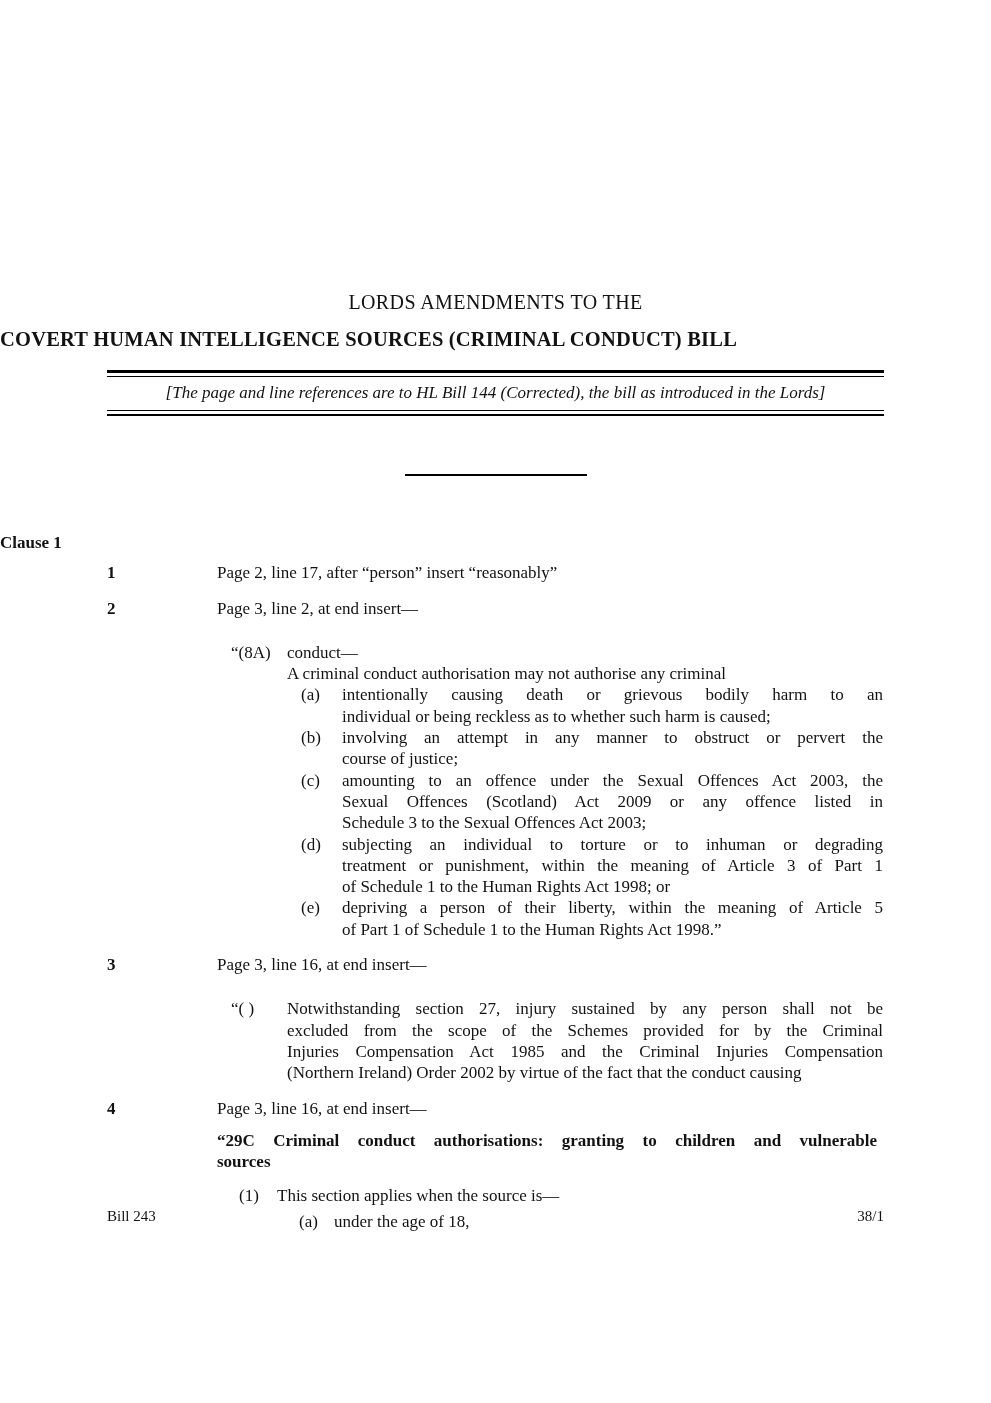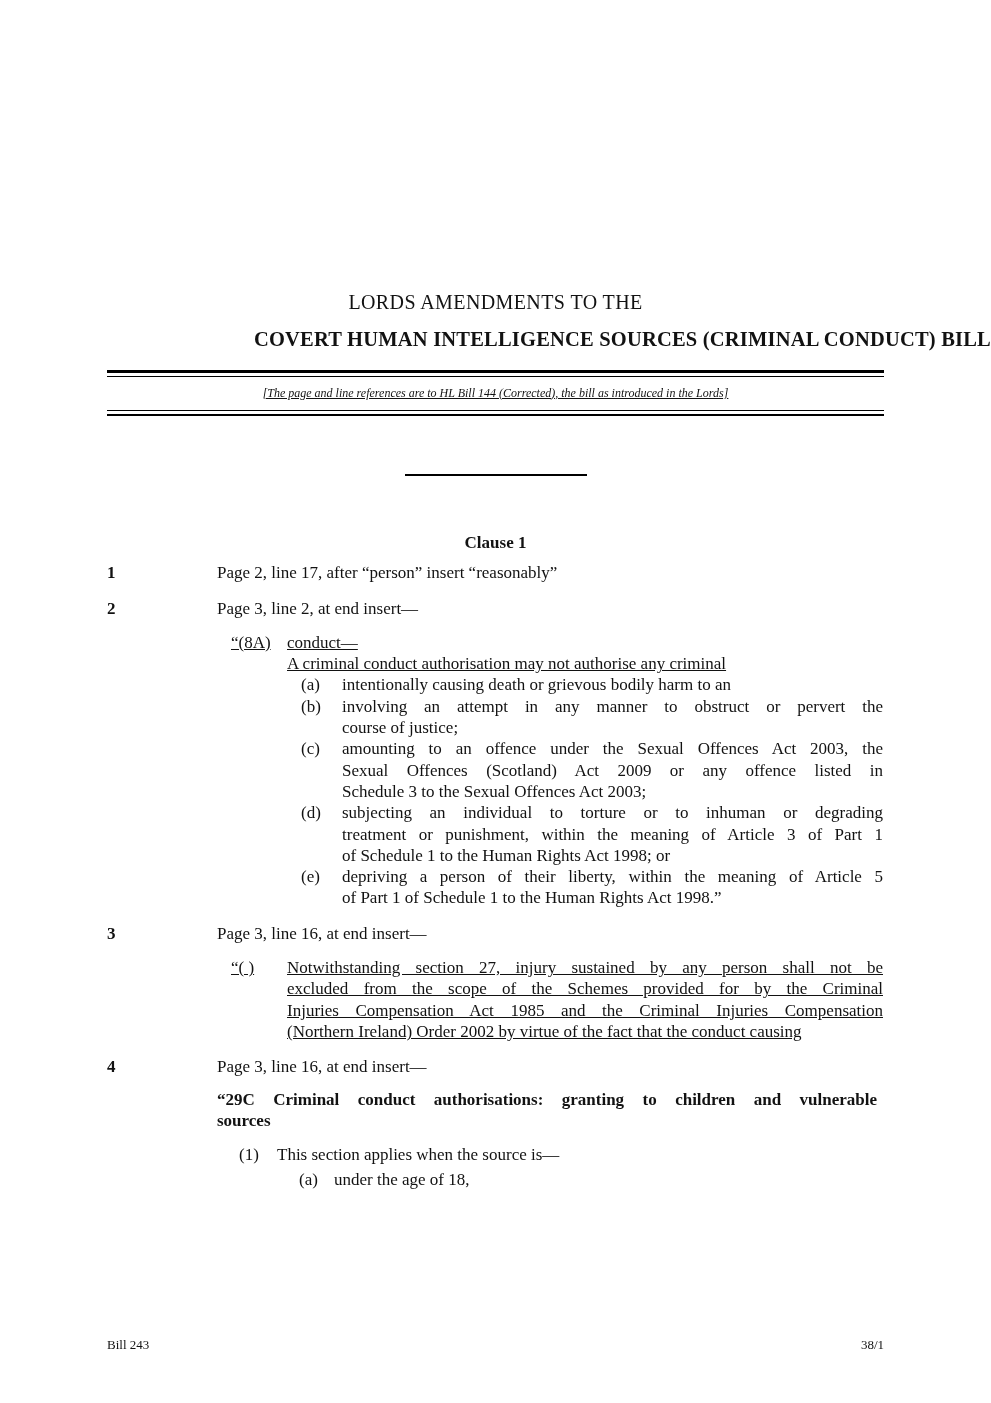--- a/index.html
+++ b/index.html
@@ -21,71 +21,68 @@
   .supertitle {
     padding-top: 290px;
     text-align: center;
     font-size: 20px;
     line-height: 24px;
     letter-spacing: 0.4px;
     font-weight: normal;
   }
   .main-title {
     margin-top: 13px;
-    text-align: right;
+    text-align: left;
     font-size: 20.5px;
     line-height: 24px;
     font-weight: bold;
     letter-spacing: 0.2px;
   }
   .refbox {
     margin: 19px 107px 0 107px;
   }
   .rule-thick { height: 2.5px; background: #000; }
   .rule-thin  { height: 1px;  background: #000; }
   .refbox .gap3 { height: 3px; }
   .ref-note {
     text-align: center;
     font-style: italic;
-    font-size: 12px;
+    font-size: 17px;
     padding: 4px 0 5px 0;
     line-height: 24px;
-    text-decoration: underline;
   }
   .center-rule {
     width: 182px;
     height: 2px;
     background: #000;
     margin: 58px auto 0 auto;
   }
   .clause-heading {
     margin-top: 56px;
-    text-align: center;
     font-weight: bold;
     font-size: 17px;
   }
   .amendments {
     margin: 9px 107px 0 107px; 
   }
   .amendment {
     display: flex;
     margin-bottom: 14px;
   }
   .amd-num {
     width: 110px;
     flex: none;
     font-weight: bold;
   }
   .amd-body { flex: 1; min-width: 0; }
 
   .quote-block {
     display: flex;
-    margin-top: 13px;
+    margin-top: 23px;
     margin-left: 14px; 
-    text-decoration: underline;
   }
   .q-marker { width: 56px; flex: none; } 
   .q-text   { width: 596px; flex: none; }
 
   .sub-item {
     display: flex;
     margin-left: 84px; 
   }
   .li-marker { width: 41px; flex: none; } 
   .li-text   { width: 541px; flex: none; }
@@ -109,26 +106,26 @@
   }
   .s1a-marker { width: 35px; flex: none; }
   .s1a-text { flex: 1; }
 
   
   .jl { text-align: justify; text-align-last: justify; }
   .jl:last-child { text-align-last: left; }
 
   .footer {
     position: absolute;
-    top: 1334px;
+    top: 1206px;
     left: 107px;
     right: 107px;
     display: flex;
     justify-content: space-between;
-    font-size: 13px;
+    font-size: 15px;
   }
 </style>
 </head>
 <body>
 
 <div class="page">
 
   <div class="supertitle">LORDS AMENDMENTS TO THE</div>
   <div class="main-title">COVERT HUMAN INTELLIGENCE SOURCES (CRIMINAL CONDUCT) BILL</div>
 
@@ -163,20 +160,21 @@
           <div class="q-marker">“(8A)</div>
           <div class="q-text jlines">
               <div class="jl">conduct—</div>
               <div class="jl">A criminal conduct authorisation may not authorise any criminal</div>
             </div>
         </div>
         <div class="sub-item">
           <div class="li-marker">(a)</div>
           <div class="li-text jlines">
               <div class="jl">intentionally causing death or grievous bodily harm to an</div>
+              <div class="jl">individual or being reckless as to whether such harm is caused;</div>
             </div>
         </div>
         <div class="sub-item">
           <div class="li-marker">(b)</div>
           <div class="li-text jlines">
               <div class="jl">involving an attempt in any manner to obstruct or pervert the</div>
               <div class="jl">course of justice;</div>
             </div>
         </div>
         <div class="sub-item">

